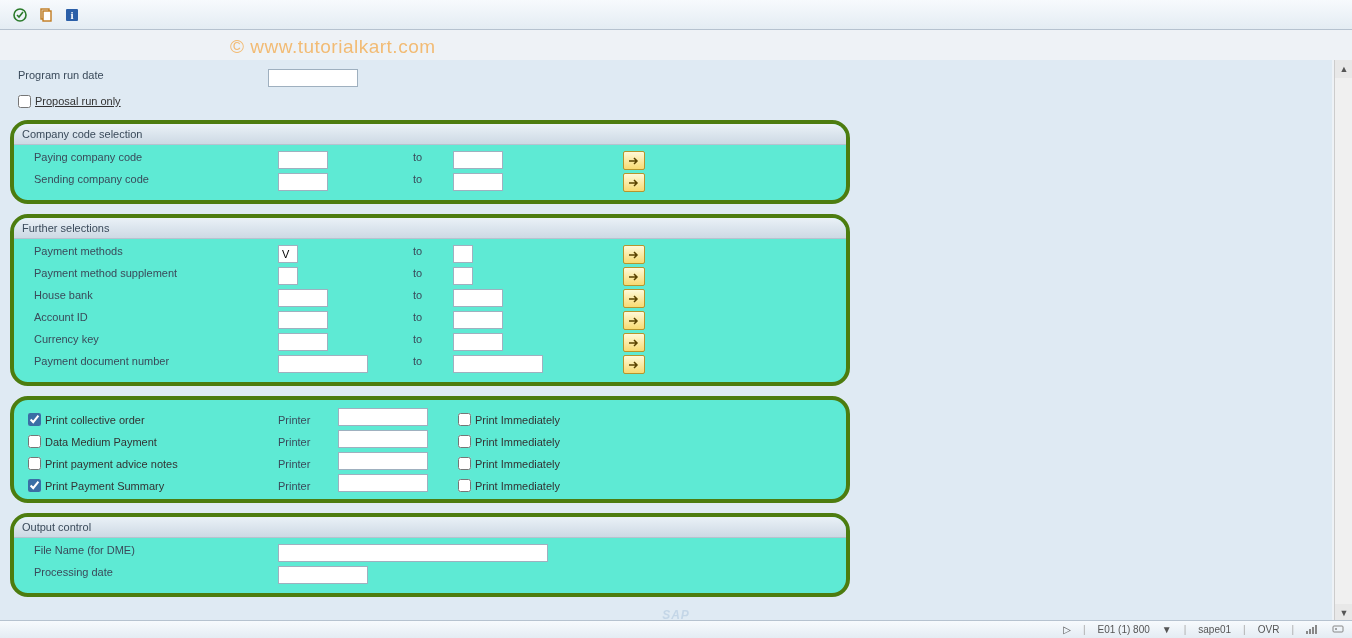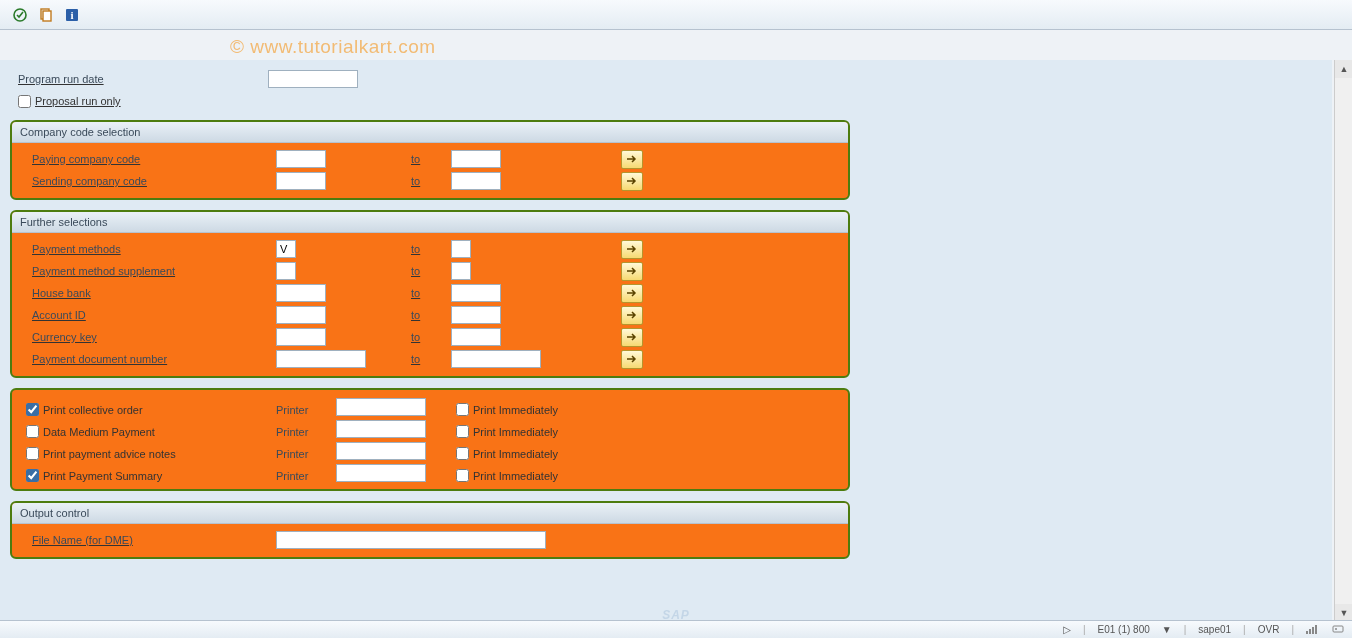--- a/index.html
+++ b/index.html
@@ -72,24 +72,23 @@
       justify-content: space-between;
     }
     .scroll-arrow {
       width: 18px; height: 18px;
       background: #e8e8e8;
       display: flex; align-items: center; justify-content: center;
       font-size: 9px; color: #555;
     }
     .row {
       display: flex;
-      align-items: center;
+      align-items: flex-start;
       padding: 1px 4px 1px 14px;
       height: 22px;
-      text-decoration: underline;
     }
     .label {
       width: 250px;
       color: #3a4a5a;
     }
     .label-tight {
       padding-left: 6px;
     }
     input[type="text"].field {
       height: 18px;
@@ -123,23 +122,23 @@
       height: 22px;
       text-decoration: underline;
     }
     input[type="checkbox"] {
       width: 13px; height: 13px;
       margin: 0 4px 0 0;
       accent-color: #3a6ea5;
     }
     .group {
       margin: 8px 6px 10px 6px;
-      border: 2px solid #4d7c0f;
-      border-radius: 6px;
-      background: #f97316;
+      border: 4px solid #4d7c0f;
+      border-radius: 18px;
+      background: #5eead4;
       width: 840px;
       overflow: hidden;
     }
     .group-header {
       background: linear-gradient(#eaf1f7, #cdd9e4);
       border-bottom: 1px solid #b6c2cf;
       padding: 4px 8px;
       color: #3a4a5a;
       font-size: 11px;
     }
@@ -379,20 +378,24 @@
         </div>
       </div>
     </div>
 
     <div class="group">
       <div class="group-header">Output control</div>
       <div class="group-body">
         <div class="row">
           <span class="label label-tight">File Name (for DME)</span>
           <input type="text" class="field w-long" style="width: 270px;">
+        </div>
+        <div class="row">
+          <span class="label label-tight">Processing date</span>
+          <input type="text" class="field w-med" style="">
         </div>
       </div>
     </div>
 
   </div>
 
   <div class="scrollbar">
     <div class="scroll-arrow">▲</div>
     <div class="scroll-arrow">▼</div>
   </div>

